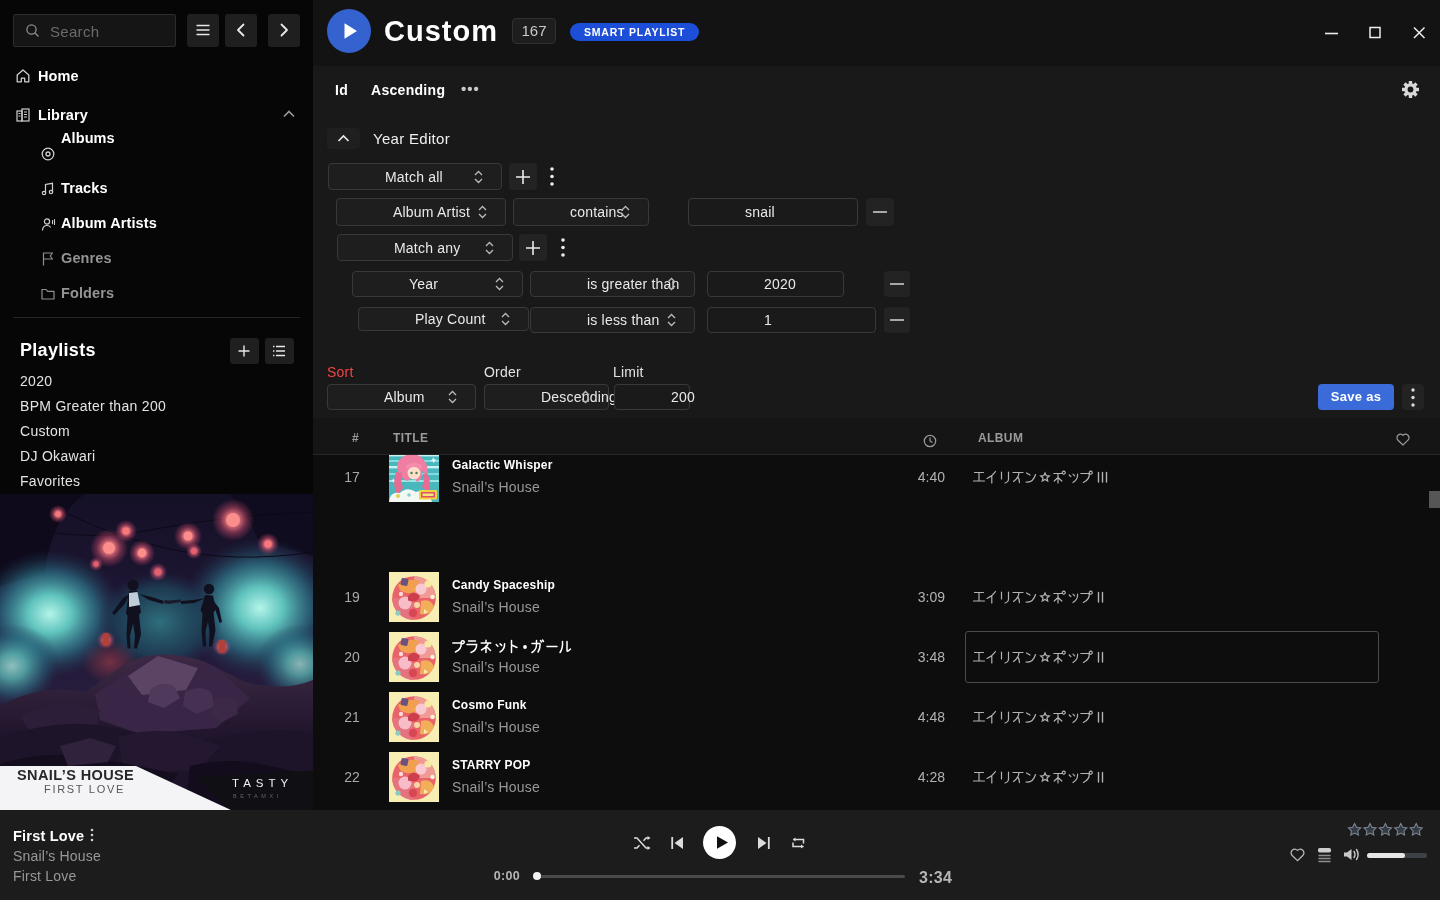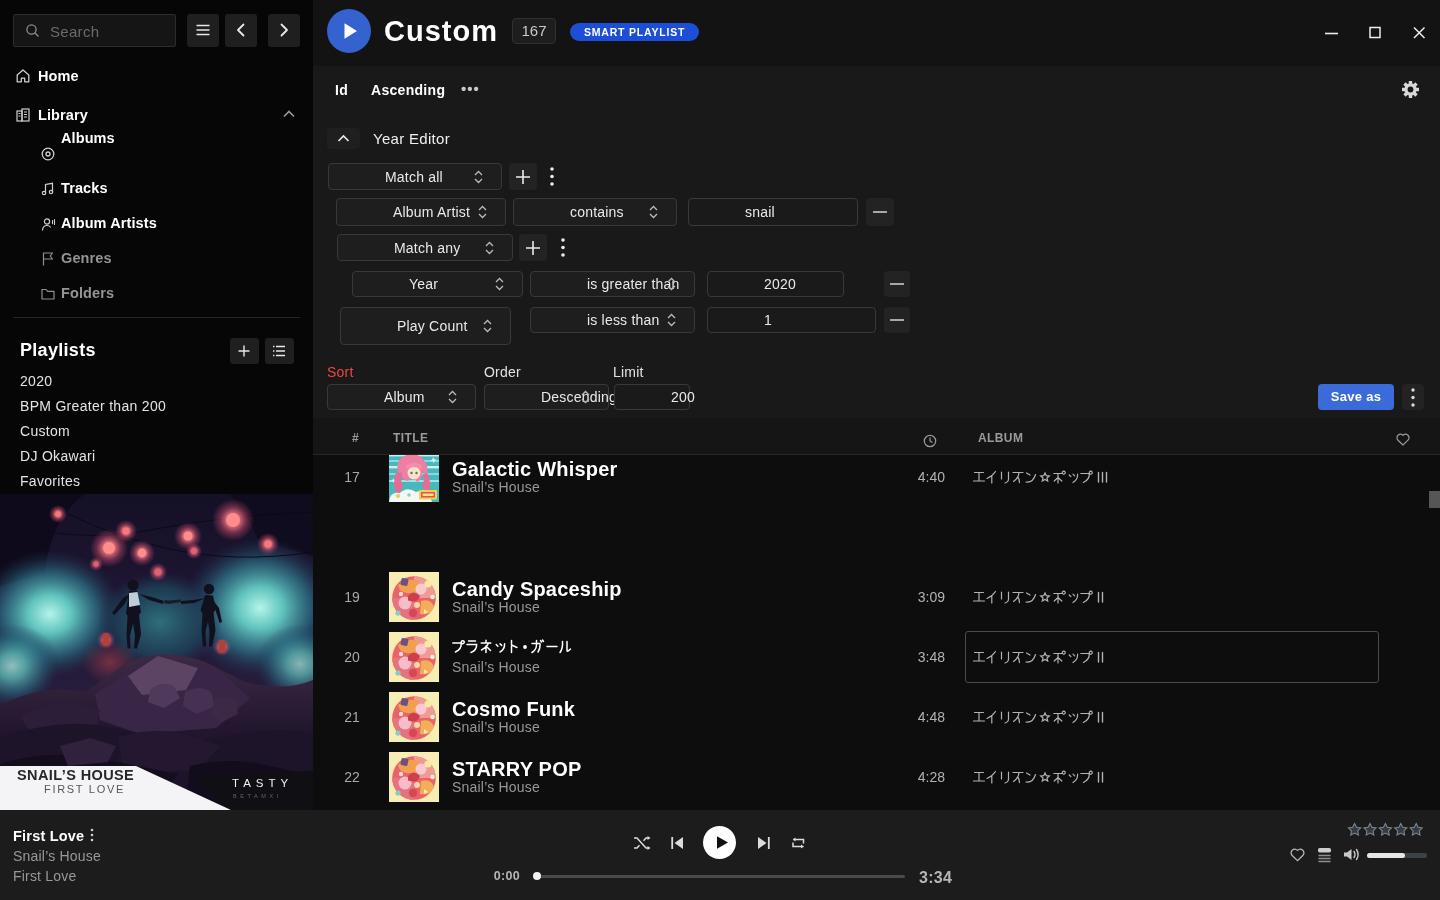--- a/index.html
+++ b/index.html
@@ -26,21 +26,21 @@
   .ctl .lbl { position:absolute; left:12px; top:50%; transform:translateY(-50%); white-space:nowrap;margin-left:44px; }
   .updn { position:absolute; right:18px; top:50%; transform:translateY(-50%); width:9px; height:14px; }
   .sqbtn { position:absolute; background:#232323; border-radius:4px; }
 
   
   #thead { left:0; top:418px; width:1127px; height:37px; background:#151515;
     border-bottom:1px solid #272727; color:#9b9b9b; font-size:12px; font-weight:bold; letter-spacing:.4px; }
   #rows { left:0; top:455px; width:1127px; height:355px; background:#0d0d0d; overflow:hidden; }
   .trow { position:absolute; left:0; width:1127px; height:60px; }
   .tnum { position:absolute; width:40px; text-align:center; color:#a8a8a8; font-size:14px; top:23px; left:19px; }
-  .ttitle { position:absolute; left:139px; top:12px; font-size:20px; font-weight:bold; color:#fff; letter-spacing:.2px; }
+  .ttitle { position:absolute; left:139px; top:12px; font-size:12px; font-weight:bold; color:#fff; letter-spacing:.2px; }
   .tartist { position:absolute; left:139px; top:33px; font-size:14px; color:#989898; letter-spacing:.2px; }
   .tdur { position:absolute; left:560px; width:72px; text-align:right; top:23px; font-size:14px; color:#b2b2b2; }
   .thumb { position:absolute; left:76px; top:6px; width:50px; height:50px; }
 
   
   #player { left:0; top:810px; width:1440px; height:90px; background:#1c1c1c; }
 </style>
 </head>
 <body>
 <div id="app">
@@ -104,21 +104,21 @@
         <circle cx="2" cy="18" r="1.8" fill="#ececec"></circle>
       </svg>
 
     <div class="ctl" style="left:23px;top:198px;width:170px;height:28px">
         <span class="lbl">Album Artist</span>
       <svg class="updn" viewBox="0 0 9 14">
           <path d="M1 5 4.5 1.5 8 5" fill="none" stroke="#bbb" stroke-width="1.3"></path>
           <path d="M1 9 4.5 12.5 8 9" fill="none" stroke="#bbb" stroke-width="1.3"></path>
         </svg>
       </div>
-    <div class="ctl" style="left:200px;top:198px;width:164px;height:28px">
+    <div class="ctl" style="left:200px;top:198px;width:136px;height:28px">
         <span class="lbl">contains</span>
       <svg class="updn" viewBox="0 0 9 14">
           <path d="M1 5 4.5 1.5 8 5" fill="none" stroke="#bbb" stroke-width="1.3"></path>
           <path d="M1 9 4.5 12.5 8 9" fill="none" stroke="#bbb" stroke-width="1.3"></path>
         </svg>
       </div>
     <div class="ctl" style="left:375px;top:198px;width:170px;height:28px;background:#1a1a1a">
         <span class="lbl">snail</span>
       </div>
     <div class="sqbtn" style="left:553px;top:198px;width:28px;height:28px">
@@ -161,21 +161,21 @@
       </div>
     <div class="ctl" style="left:394px;top:271px;width:137px;height:26px;background:#1a1a1a">
         <span class="lbl">2020</span>
       </div>
     <div class="sqbtn" style="left:571px;top:271px;width:26px;height:26px">
       <svg class="abs" style="left:5px;top:12px" width="16" height="2" viewBox="0 0 16 2">
           <path d="M1 1h14" stroke="#c9c9c9" stroke-width="1.6"></path>
         </svg>
       </div>
 
-    <div class="ctl" style="left:27px;top:307px;width:171px;height:38px">
+    <div class="ctl" style="left:45px;top:307px;width:171px;height:24px">
         <span class="lbl">Play Count</span>
       <svg class="updn" viewBox="0 0 9 14">
           <path d="M1 5 4.5 1.5 8 5" fill="none" stroke="#bbb" stroke-width="1.3"></path>
           <path d="M1 9 4.5 12.5 8 9" fill="none" stroke="#bbb" stroke-width="1.3"></path>
         </svg>
       </div>
     <div class="ctl" style="left:217px;top:307px;width:165px;height:26px">
         <span class="lbl">is less than</span>
       <svg class="updn" viewBox="0 0 9 14">
           <path d="M1 5 4.5 1.5 8 5" fill="none" stroke="#bbb" stroke-width="1.3"></path>

